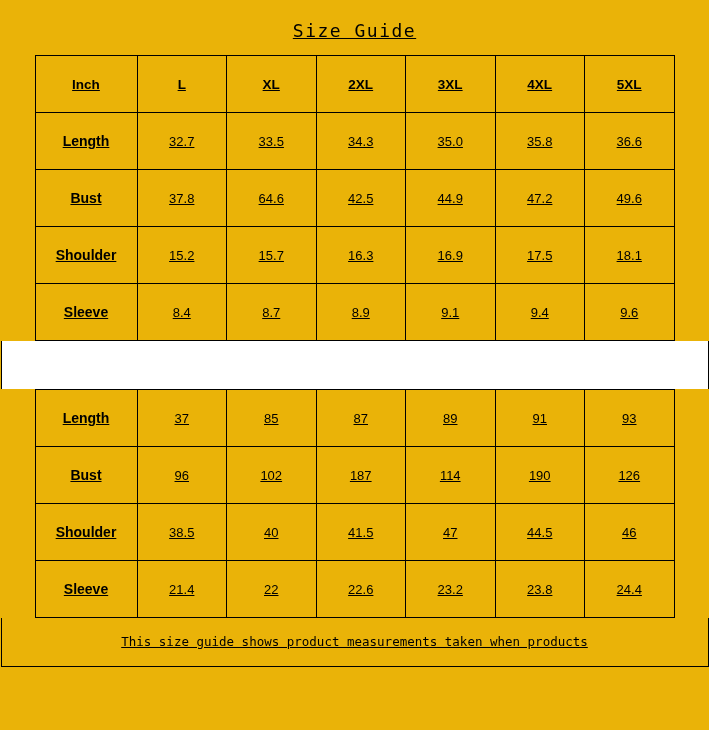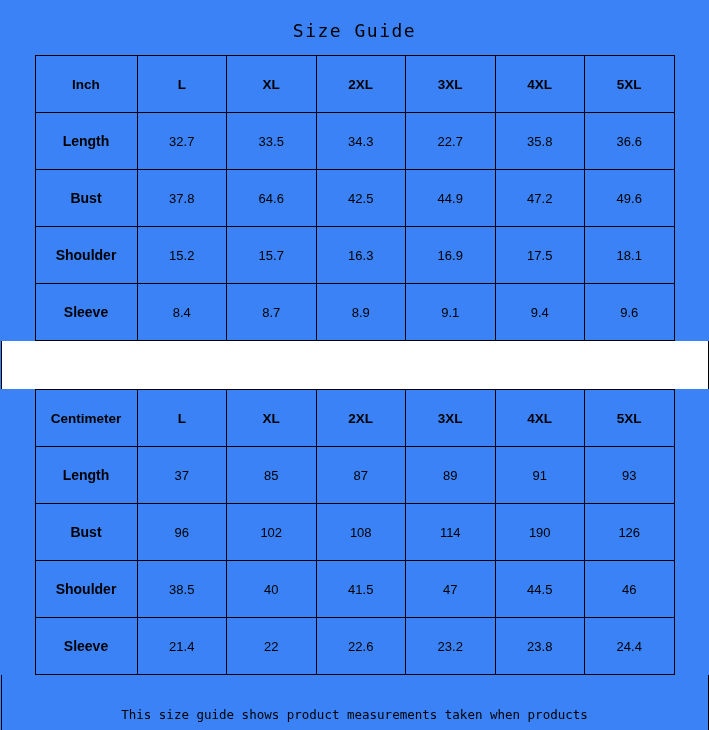--- a/index.html
+++ b/index.html
@@ -12,21 +12,22 @@
     height: 730px;
     font-family: "Liberation Sans", sans-serif;
     color: #000000;
     overflow: hidden;
   }
   .page {
     position: relative;
     width: 709px;
     height: 730px;
     box-sizing: border-box;
-    background: #3b82f6;
+    background: #eab308;
+    text-decoration: underline;
   }
   .title {
     text-align: center;
     font-family: "DejaVu Sans Mono", monospace;
     font-size: 18px;
     letter-spacing: 1.5px;
     color: #000000;
     padding-top: 20px;
     padding-bottom: 14px;
   }
@@ -77,21 +78,20 @@
     text-align: center;
     font-family: "DejaVu Sans Mono", monospace;
     font-size: 12.5px;
     line-height: 20px;
     color: #000000;
     padding: 14px 18px 14px 18px;
   }
   .footnote .line {
     display: block;
     white-space: nowrap;
-    margin-top: 16px;
   }
 </style>
 </head>
 <body>
 
 <div class="page">
 
   <div class="title">Size Guide</div>
 
   <table class="size-table">
@@ -112,21 +112,21 @@
         <td class="head">2XL</td>
         <td class="head">3XL</td>
         <td class="head">4XL</td>
         <td class="head">5XL</td>
       </tr>
       <tr>
         <td class="rowlabel">Length</td>
         <td>32.7</td>
         <td>33.5</td>
         <td>34.3</td>
-        <td>22.7</td>
+        <td>35.0</td>
         <td>35.8</td>
         <td>36.6</td>
       </tr>
       <tr>
         <td class="rowlabel">Bust</td>
         <td>37.8</td>
         <td>64.6</td>
         <td>42.5</td>
         <td>44.9</td>
         <td>47.2</td>
@@ -160,42 +160,33 @@
       <col class="first">
       <col>
         <col>
         <col>
         <col>
         <col>
         <col>
     </colgroup>
     <tbody>
       <tr>
-        <td class="head">Centimeter</td>
-        <td class="head">L</td>
-        <td class="head">XL</td>
-        <td class="head">2XL</td>
-        <td class="head">3XL</td>
-        <td class="head">4XL</td>
-        <td class="head">5XL</td>
-      </tr>
-      <tr>
         <td class="rowlabel">Length</td>
         <td>37</td>
         <td>85</td>
         <td>87</td>
         <td>89</td>
         <td>91</td>
         <td>93</td>
       </tr>
       <tr>
         <td class="rowlabel">Bust</td>
         <td>96</td>
         <td>102</td>
-        <td>108</td>
+        <td>187</td>
         <td>114</td>
         <td>190</td>
         <td>126</td>
       </tr>
       <tr>
         <td class="rowlabel">Shoulder</td>
         <td>38.5</td>
         <td>40</td>
         <td>41.5</td>
         <td>47</td>

